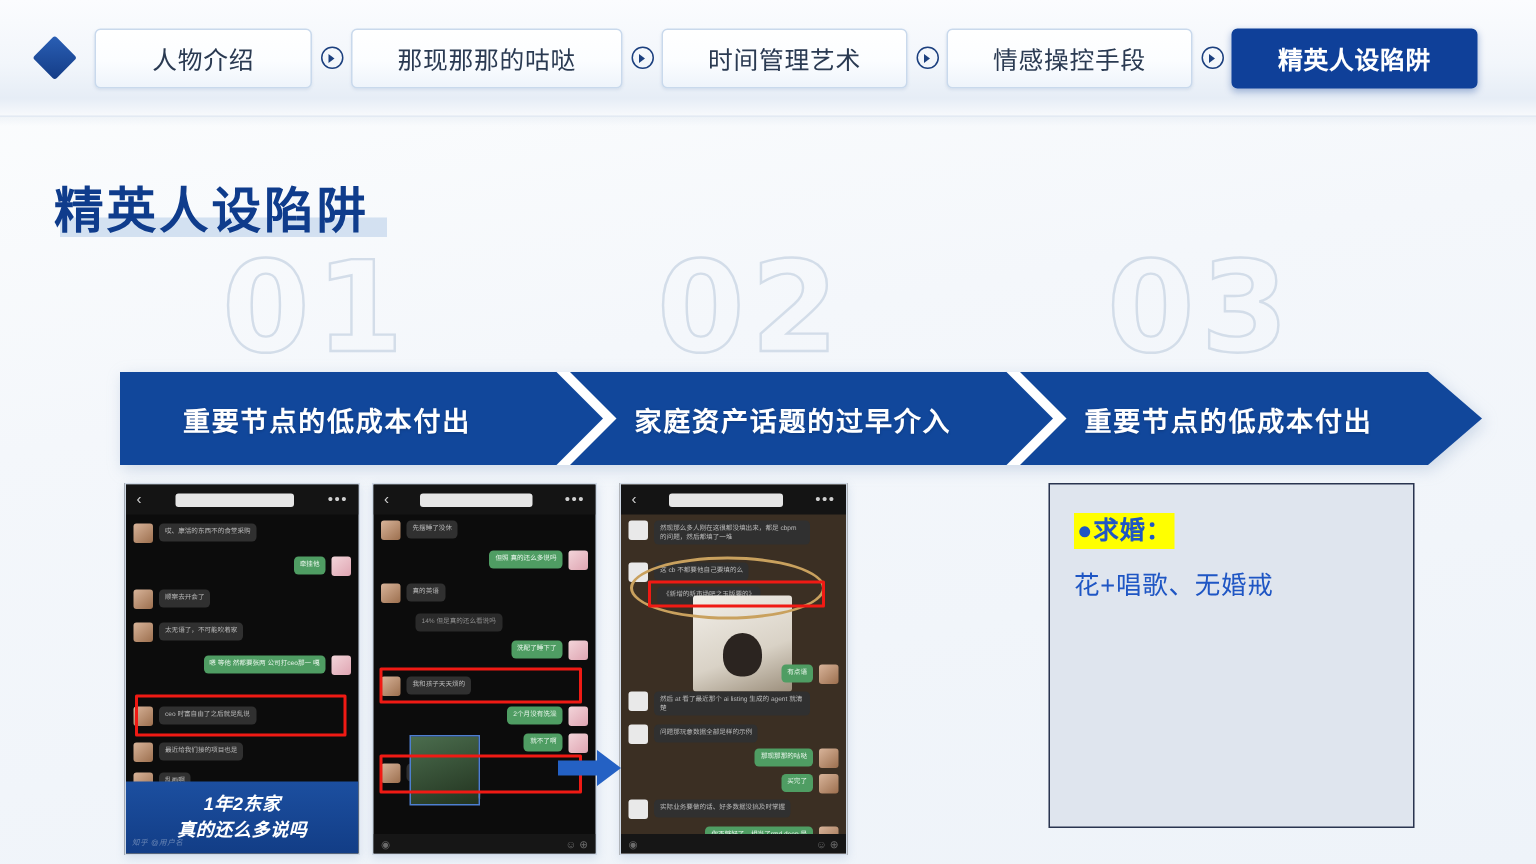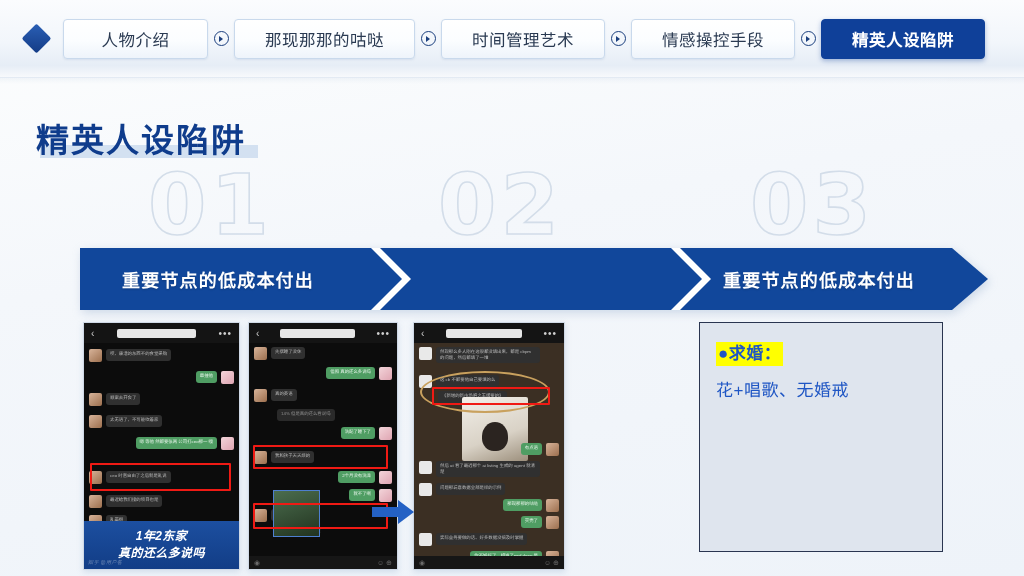--- a/index.html
+++ b/index.html
@@ -163,21 +163,21 @@
     font-weight: bold;
     letter-spacing: 4px;
     color: transparent;
     -webkit-text-stroke: 1.6px #d3dde9;
     line-height: 1;
     z-index: 1;
     font-family: "DejaVu Sans", "Liberation Sans", sans-serif;
   }
   .wm1 { left: 148px; }
   .wm2 { left: 438px; }
-  .wm3 { left: 738px; margin-left: 12px; }
+  .wm3 { left: 738px; }
 
   
   .band {
     position: absolute;
     left: 80px; top: 248px;
     width: 908px; height: 62px;
     z-index: 3;
     filter: drop-shadow(2px 3px 5px rgba(120,150,190,.30));
   }
   .band svg { display: block; }
@@ -423,20 +423,21 @@
   <div class="wm wm2">02</div>
   <div class="wm wm3">03</div>
 
   <div class="band">
     <svg width="908" height="62" viewBox="0 0 908 62" xmlns="http://www.w3.org/2000/svg">
       <path d="M0,0 L872,0 L908,31 L872,62 L0,62 Z" fill="#11479b"></path>
       <path d="M291,0 L322,31 L291,62 L300,62 L331,31 L300,0 Z" fill="#ffffff"></path>
       <path d="M591,0 L622,31 L591,62 L600,62 L631,31 L600,0 Z" fill="#ffffff"></path>
     </svg>
     <div class="band-label bl1">重要节点的低成本付出</div>
+    <div class="band-label bl2">家庭资产话题的过早介入</div>
     <div class="band-label bl3">重要节点的低成本付出</div>
   </div>
 
   <div class="callout">
     <div class="ln">
       <span class="hl"><span class="dot">●</span><span>求婚：</span></span>
     </div>
     <div class="ans">花+唱歌、无婚戒</div>
     <div class="gap"></div>
   </div>

